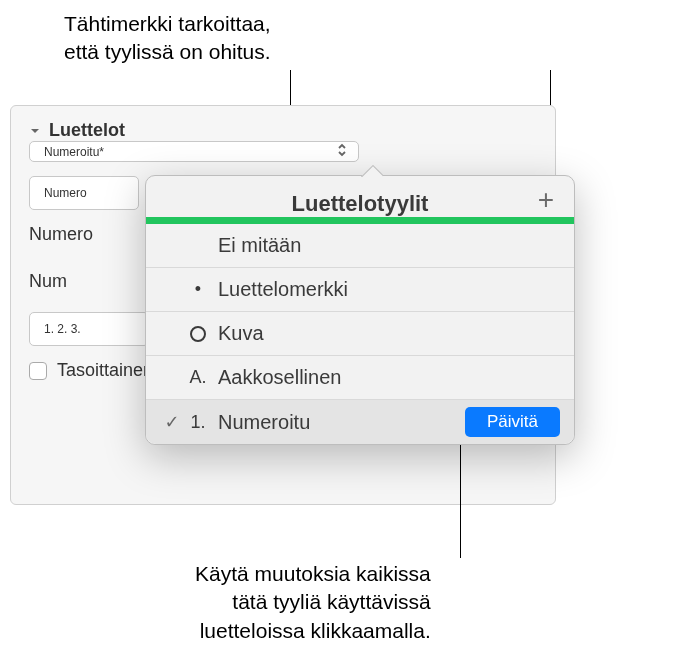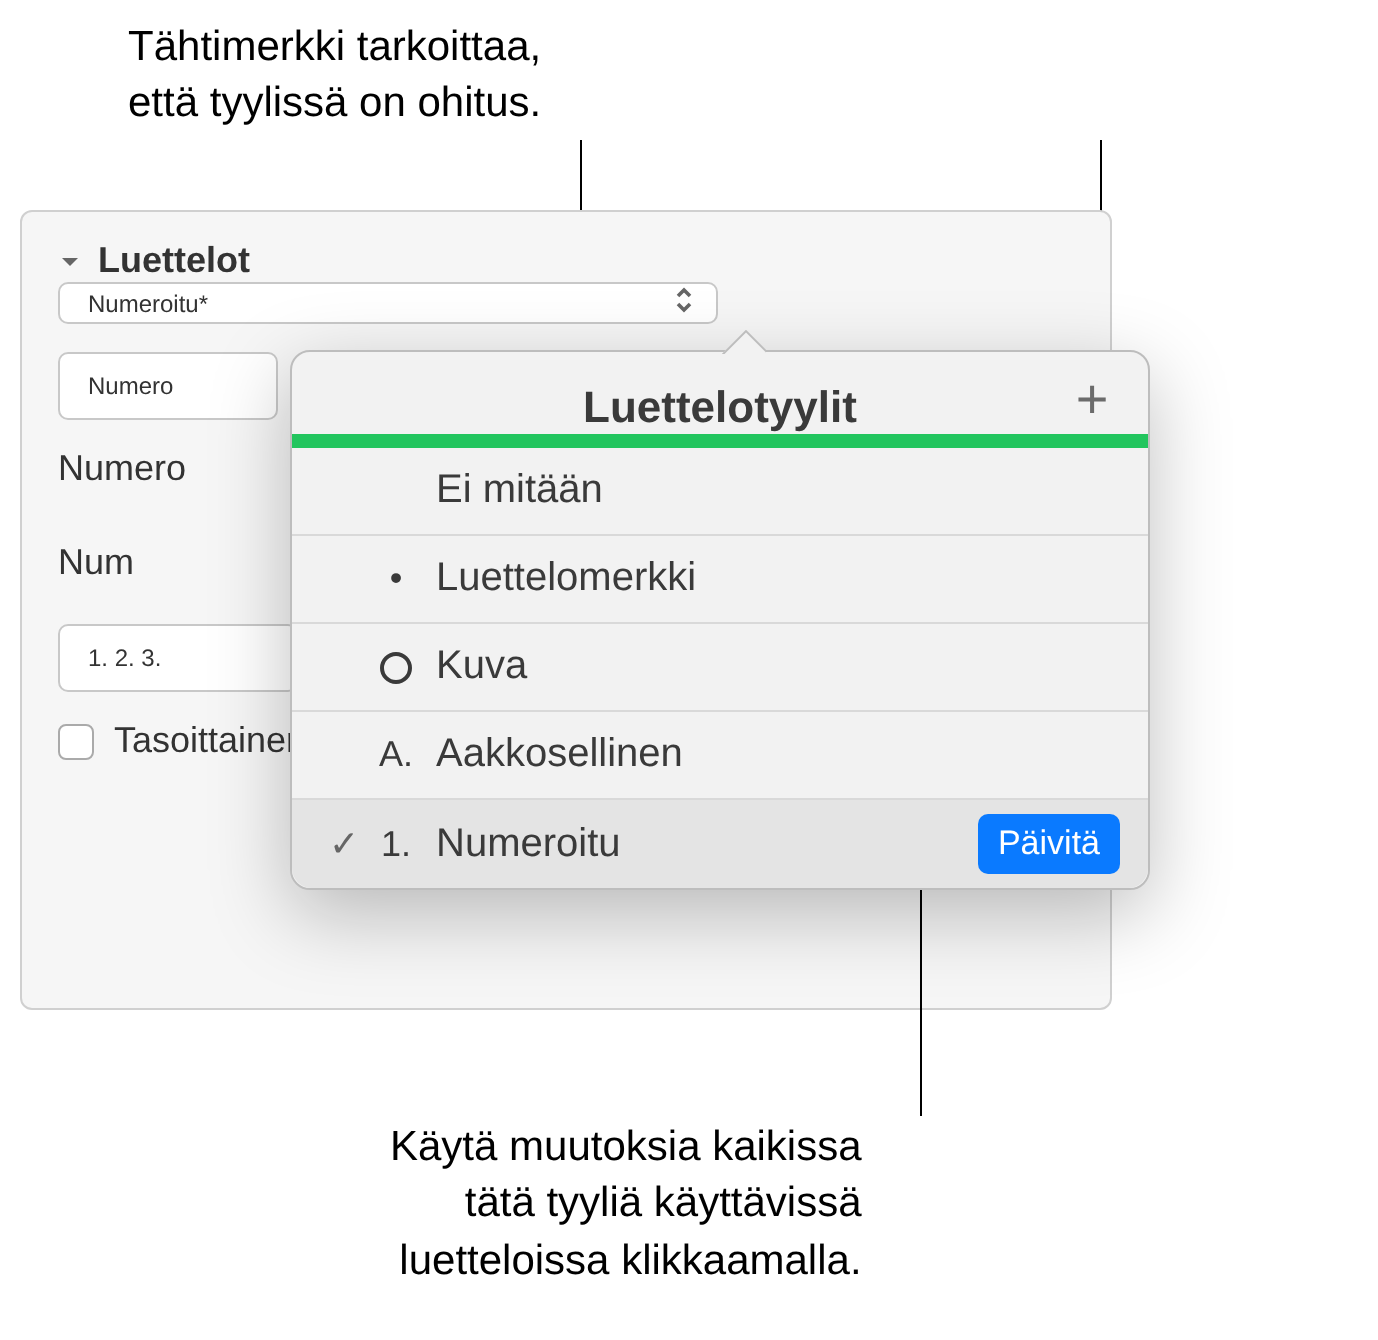--- a/index.html
+++ b/index.html
@@ -187,21 +187,21 @@
       color: #666;
       font-size: 18px;
     }
     .style-label { flex: 1; }
 
     .update-button {
       background: #0a7aff;
       color: #fff;
       border: none;
       border-radius: 5px;
-      padding: 5px 10px;
+      padding: 5px 22px;
       font-size: 17px;
       font-weight: 500;
       cursor: pointer;
     }
 
     .circle-icon {
       width: 16px;
       height: 16px;
       border: 2.5px solid #3a3a3a;
       border-radius: 50%;

